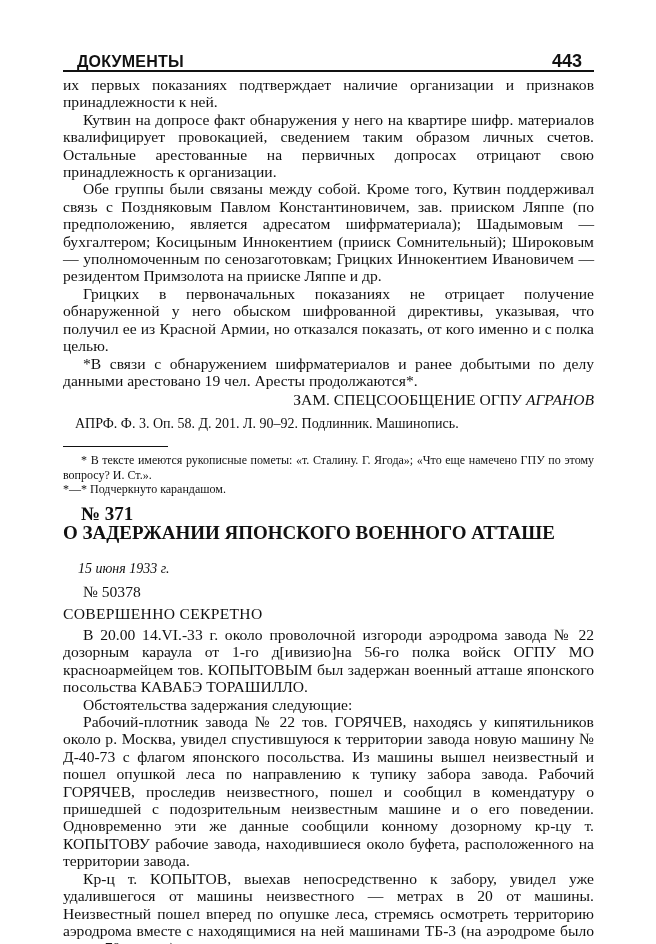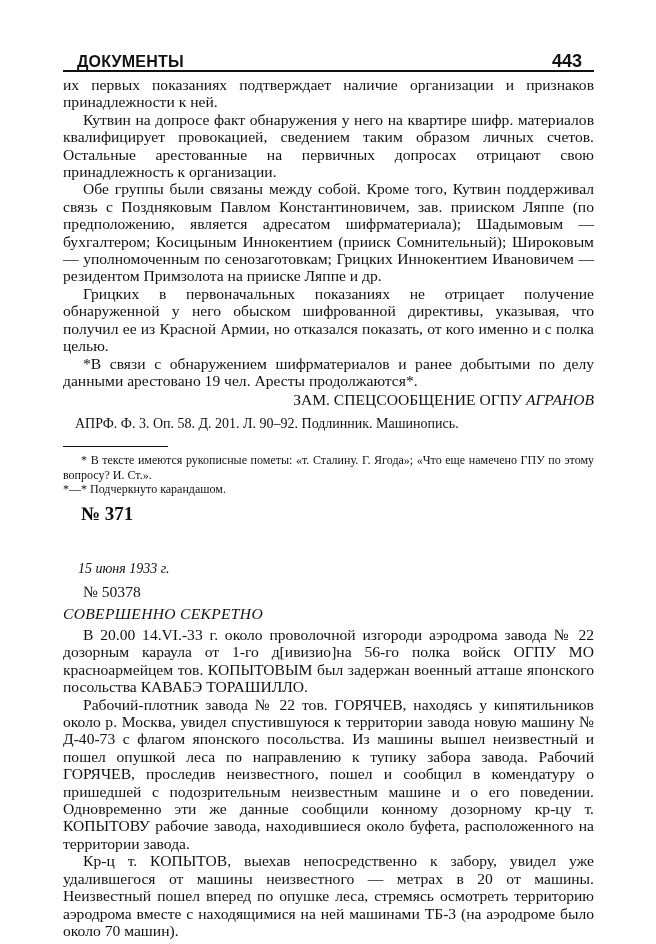--- a/index.html
+++ b/index.html
@@ -38,21 +38,21 @@
   }
   .footnotes p { margin: 0; }
   .footnotes .indent { text-indent: 18px; }
   .doc-head {
     position: absolute; left: 0; width: 531px;
     font-weight: bold; font-size: 19px; line-height: 19px;
   }
   .doc-head .num { padding-left: 18px; }
   .date { position: absolute; left: 15px; font-style: italic; font-size: 14px; }
   .docno { position: absolute; left: 20px; font-size: 15.6px; }
-  .secret { position: absolute; left: 0; font-style: italic; font-size: 15.6px; letter-spacing: 0.3px; }
+  .secret { position: absolute; left: 0; font-size: 15.6px; letter-spacing: 0.3px; }
 </style>
 </head>
 <body>
 
 <div class="page">
 
   <div class="running-head">
     <span class="section">ДОКУМЕНТЫ</span>
     <span class="page-num">443</span>
   </div>
@@ -74,25 +74,27 @@
 
   <div class="footnote-rule" style="top:446px;"></div>
 
   <div class="footnotes" style="top:453px;">
     <p class="indent">* В тексте имеются рукописные пометы: «т. Сталину. Г. Ягода»; «Что еще намечено ГПУ по этому вопросу? И. Ст.».</p>
     <p>*—* Подчеркнуто карандашом.</p>
   </div>
 
   <div class="doc-head" style="top:504px;">
     <div class="num">№ 371</div>
+    <div>О ЗАДЕРЖАНИИ ЯПОНСКОГО ВОЕННОГО АТТАШЕ</div>
   </div>
 
   <div class="date" style="top:561px;">15 июня 1933 г.</div>
   <div class="docno" style="top:583px;">№ 50378</div>
   <div class="secret" style="top:605px;">СОВЕРШЕННО СЕКРЕТНО</div>
 
   <div class="body-text" style="top:626px;">
     <p>В 20.00 14.VI.-33 г. около проволочной изгороди аэродрома завода № 22 дозорным караула от 1-го д[ивизио]на 56-го полка войск ОГПУ МО красноармейцем тов. КОПЫТОВЫМ был задержан военный атташе японского посольства КАВАБЭ ТОРАШИЛЛО.</p>
+    <p>Обстоятельства задержания следующие:</p>
     <p>Рабочий-плотник завода № 22 тов. ГОРЯЧЕВ, находясь у кипятильников около р. Москва, увидел спустившуюся к территории завода новую машину № Д-40-73 с флагом японского посольства. Из машины вышел неизвестный и пошел опушкой леса по направлению к тупику забора завода. Рабочий ГОРЯЧЕВ, проследив неизвестного, пошел и сообщил в комендатуру о пришедшей с подозрительным неизвестным машине и о его поведении. Одновременно эти же данные сообщили конному дозорному кр-цу т. КОПЫТОВУ рабочие завода, находившиеся около буфета, расположенного на территории завода.</p>
     <p>Кр-ц т. КОПЫТОВ, выехав непосредственно к забору, увидел уже удалившегося от машины неизвестного — метрах в 20 от машины. Неизвестный пошел вперед по опушке леса, стремясь осмотреть территорию аэродрома вместе с находящимися на ней машинами ТБ-3 (на аэродроме было около 70 машин).</p>
   </div>
 
 </div>
 
 </body></html>

